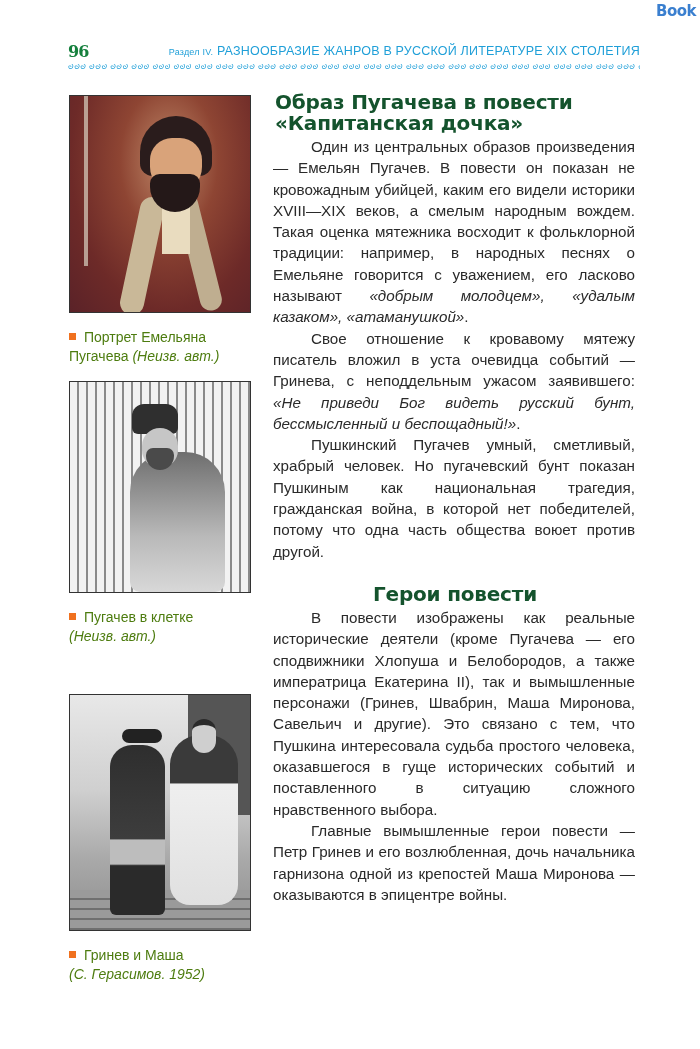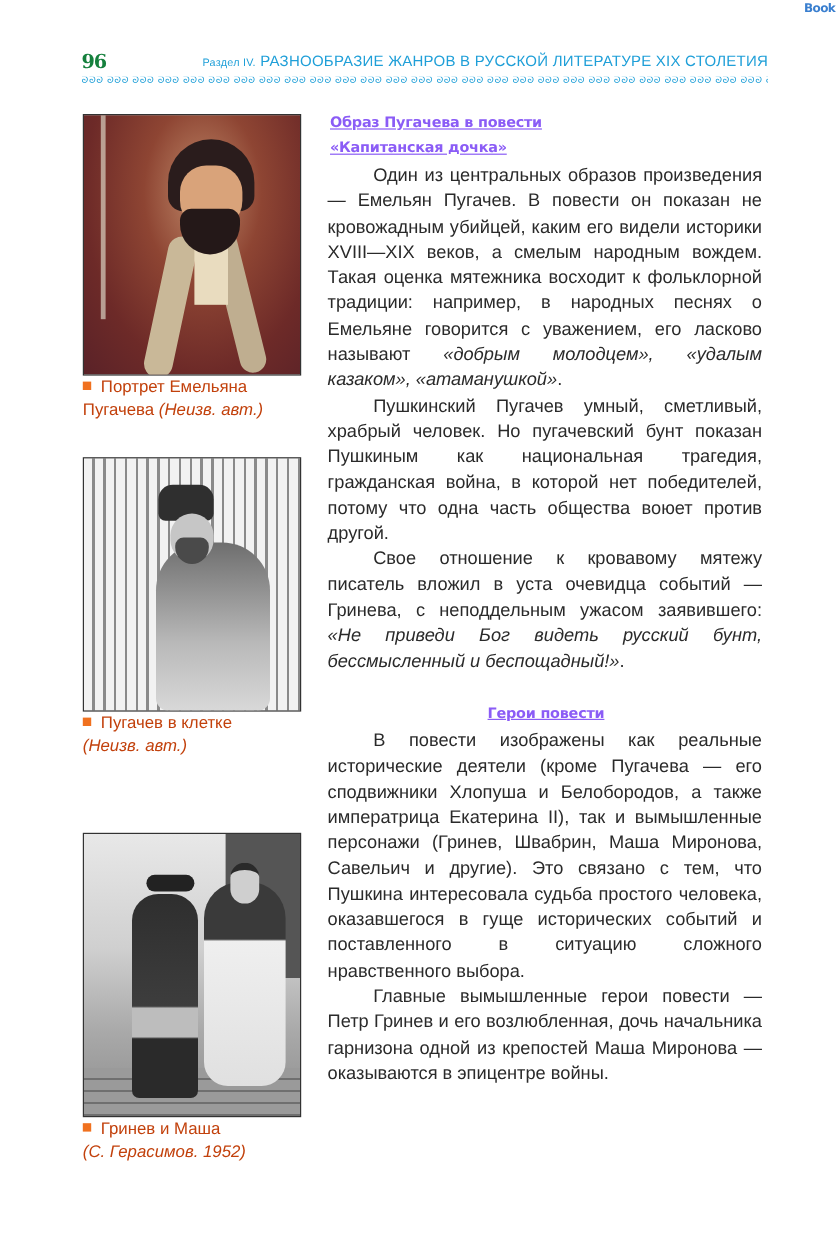--- a/index.html
+++ b/index.html
@@ -12,21 +12,21 @@
       height: 1049px;
       position: relative;
       overflow: hidden;
       font-family: "DejaVu Sans", sans-serif;
       color: #2a2a2a;
     }
     .watermark {
       position: absolute;
       top: 2px;
       right: 4px;
-      font-size: 10px;
+      font-size: 15px;
       color: #3a7fcf;
       font-weight: bold;
       letter-spacing: -0.5px;
       text-align: right;
     }
     .header {
       position: absolute;
       left: 68px;
       top: 42px;
       width: 572px;
@@ -79,22 +79,22 @@
     .figure .picture {
       width: 180px;
       border: 1px solid #333;
       position: relative;
       overflow: hidden;
     }
     .figure .caption {
       font-family: "Liberation Sans", sans-serif;
       font-size: 14px;
       line-height: 19px;
-      color: #c2410c;
-      margin-top: 0;
+      color: #4d7c0f;
+      margin-top: 15px;
     }
     .caption .bullet {
       display: inline-block;
       width: 7px;
       height: 7px;
       background: #f0711f;
       margin-right: 8px;
       vertical-align: 2px;
     }
     .caption .credit {
@@ -198,26 +198,25 @@
       top: 92px;
       width: 362px;
       font-family: "Liberation Sans", sans-serif;
       font-size: 15.2px;
       line-height: 21.3px;
       color: #2a2a2a;
     }
     .section-heading {
       font-family: "DejaVu Sans", sans-serif;
       font-weight: bold;
-      color: #8b5cf6;
-      font-size: 12px;
+      color: #14532d;
+      font-size: 20px;
       line-height: 21px;
       margin: 0 0 2px 2px;
       letter-spacing: -0.2px;
-      text-decoration: underline;
     }
     .section-heading.second {
       margin-top: 22px;
       margin-bottom: 2px;
       text-align: center;
     }
     .para {
       text-align: justify;
       text-indent: 38px;
       margin: 0;
@@ -283,19 +282,19 @@
     <span class="credit">(С. Герасимов. 1952)</span>
   </div>
 </div>
 
 <div class="content">
   <div class="section-heading">
     <span>Образ Пугачева в повести</span><br>
     <span>«Капитанская дочка»</span>
   </div>
   <p class="para"><span>Один из центральных образов произведения — Емельян Пугачев. В повести он показан не кровожадным убийцей, каким его видели историки XVIII—XIX веков, а смелым народным вождем. Такая оценка мятежника восходит к фольклорной традиции: например, в народных песнях о Емельяне говорится с уважением, его ласково называют </span><em>«добрым молодцем», «удалым казаком», «атаманушкой»</em><span>.</span></p>
+  <p class="para"><span>Свое отношение к кровавому мятежу писатель вложил в уста очевидца событий — Гринева, с неподдельным ужасом заявившего: </span><em>«Не приведи Бог видеть русский бунт, бессмысленный и беспощадный!»</em><span>.</span></p>
   <p class="para"><span>Пушкинский Пугачев умный, сметливый, храбрый человек. Но пугачевский бунт показан Пушкиным как национальная трагедия, гражданская война, в которой нет победителей, потому что одна часть общества воюет против другой.</span></p>
-  <p class="para"><span>Свое отношение к кровавому мятежу писатель вложил в уста очевидца событий — Гринева, с неподдельным ужасом заявившего: </span><em>«Не приведи Бог видеть русский бунт, бессмысленный и беспощадный!»</em><span>.</span></p>
 
   <div class="section-heading second">Герои повести</div>
   <p class="para"><span>В повести изображены как реальные исторические деятели (кроме Пугачева — его сподвижники Хлопуша и Белобородов, а также императрица Екатерина II), так и вымышленные персонажи (Гринев, Швабрин, Маша Миронова, Савельич и другие). Это связано с тем, что Пушкина интересовала судьба простого человека, оказавшегося в гуще исторических событий и поставленного в ситуацию сложного нравственного выбора.</span></p>
   <p class="para"><span>Главные вымышленные герои повести — Петр Гринев и его возлюбленная, дочь начальника гарнизона одной из крепостей Маша Миронова — оказываются в эпицентре войны.</span></p>
 </div>
 
 </body></html>

